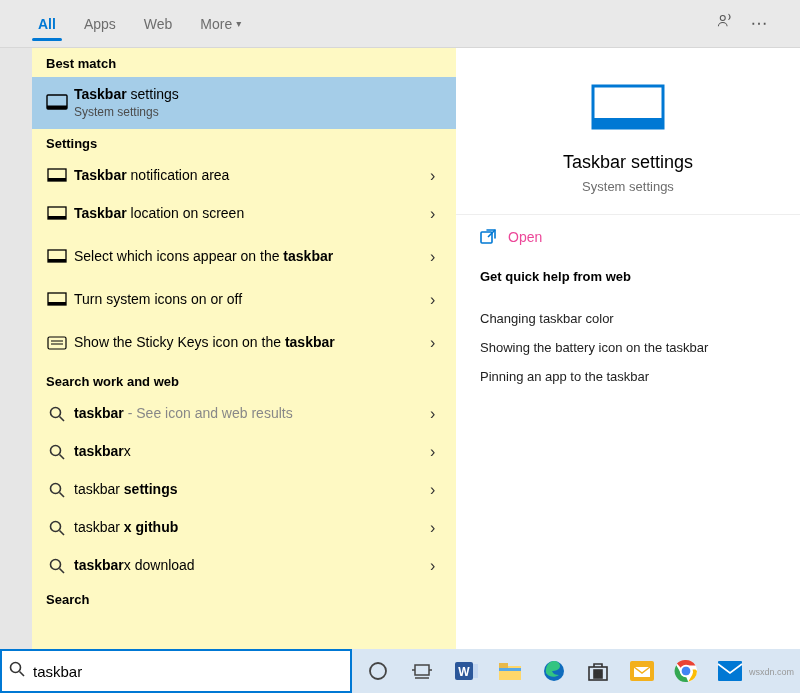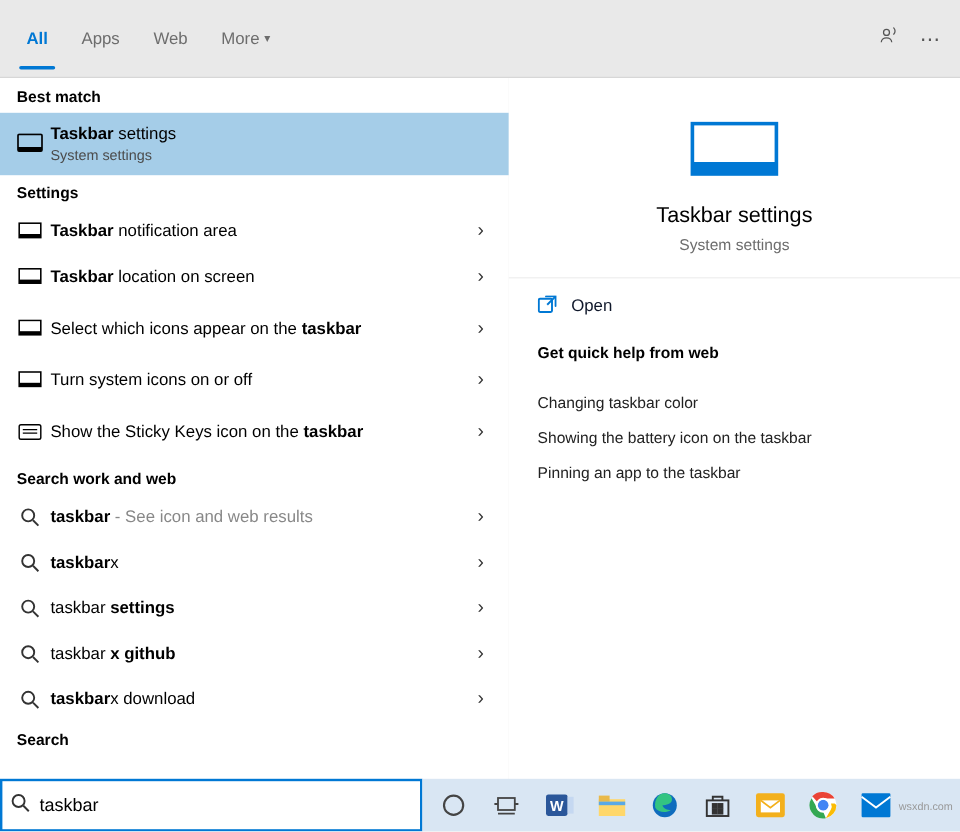--- a/index.html
+++ b/index.html
@@ -1,29 +1,29 @@
 <!DOCTYPE html>
 <html><head>
 <meta charset="utf-8">
 <style>
   * { box-sizing: border-box; }
   html, body { margin:0; padding:0; font-family: "Segoe UI", Arial, sans-serif; font-size:14px; background:#fff; color:#000; }
   .app { width:800px; height:693px; position:relative; background:#e6e6e6; overflow:hidden; }
 
   
-  .tabs { height:65px; background:#e9e9e9; display:flex; align-items:center; padding:0 8px; border-bottom:1px solid #d7d7d7; }
+  .tabs { height:48px; background:#e9e9e9; display:flex; align-items:center; padding:0 24px; border-bottom:1px solid #d7d7d7; }
   .tab { padding:0 14px; height:100%; display:flex; align-items:center; color:#6d6d6d; cursor:pointer; position:relative; }
   .tab.active { color:#0078d4; font-weight:600; }
   .tab.active::after { content:""; position:absolute; left:8px; right:8px; bottom:6px; height:3px; background:#0078d4; border-radius:2px; }
   .tab .chev { margin-left:4px; font-size:10px; }
   .tab-spacer { flex:1; }
   .tab-icon { width:34px; text-align:center; color:#555; font-size:17px; cursor:pointer; }
 
   .body { display:flex; height:601px; }
-  .left { width:424px; background:#ffffff; overflow:hidden; display:flex; flex-direction:column; }
+  .left { width:424px; background:#fef9c3; overflow:hidden; display:flex; flex-direction:column;margin-left:32px; }
   .right { flex:1; background:#fff; padding:0; }
 
   .section-header { font-weight:600; font-size:13px; padding:7px 14px 6px; }
   .section-header.first { padding-top:8px; }
 
   .result { display:flex; align-items:center; padding:6px 10px 6px 12px; cursor:pointer; position:relative; min-height:38px; }
   .result .icon { width:26px; display:flex; justify-content:center; align-items:center; color:#333; }
   .result .txt { flex:1; padding-left:4px; padding-right:6px; line-height:1.25; }
   .result .chev-r { width:16px; color:#333; font-size:16px; }
   .bold { font-weight:700; }
@@ -31,21 +31,21 @@
   .best { min-height:52px; }
   .best.selected { background:#a5cde8; }
   .best .title { font-size:14px; }
   .best .sub { font-size:12px; color:#4b4b4b; margin-top:2px; }
 
   
   .preview-head { text-align:center; padding:26px 10px 20px; border-bottom:1px solid #eee; }
   .preview-icon { margin:10px auto 18px; width:82px; height:50px; }
   .preview-title { font-size:18px; font-weight:400; margin-top:6px; }
   .preview-sub { font-size:13px; color:#6d6d6d; margin-top:6px; }
-  .action-row { display:flex; align-items:center; gap:12px; padding:14px 24px; cursor:pointer; color:#0f172a; }
+  .action-row { display:flex; align-items:center; gap:12px; padding:14px 24px; cursor:pointer; color:#ec4899; }
   .action-row .open-icon svg { display:block; }
   .help-block { padding:10px 24px 0; }
   .help-title { font-weight:600; font-size:13px; margin-bottom:20px; }
   .help-link { font-size:13px; padding:7px 0; color:#222; cursor:pointer; }
 
   
   .taskbar-zone { position:absolute; left:0; right:0; bottom:0; height:44px; display:flex; align-items:stretch; }
   .search-box { width:352px; border:2px solid #0078d4; background:#fff; display:flex; align-items:center; }
   .search-box .sicon { width:34px; text-align:center; color:#333; font-size:16px; }
   .search-box input { border:none; outline:none; font-size:15px; width:100%; padding:0; background:transparent; }

